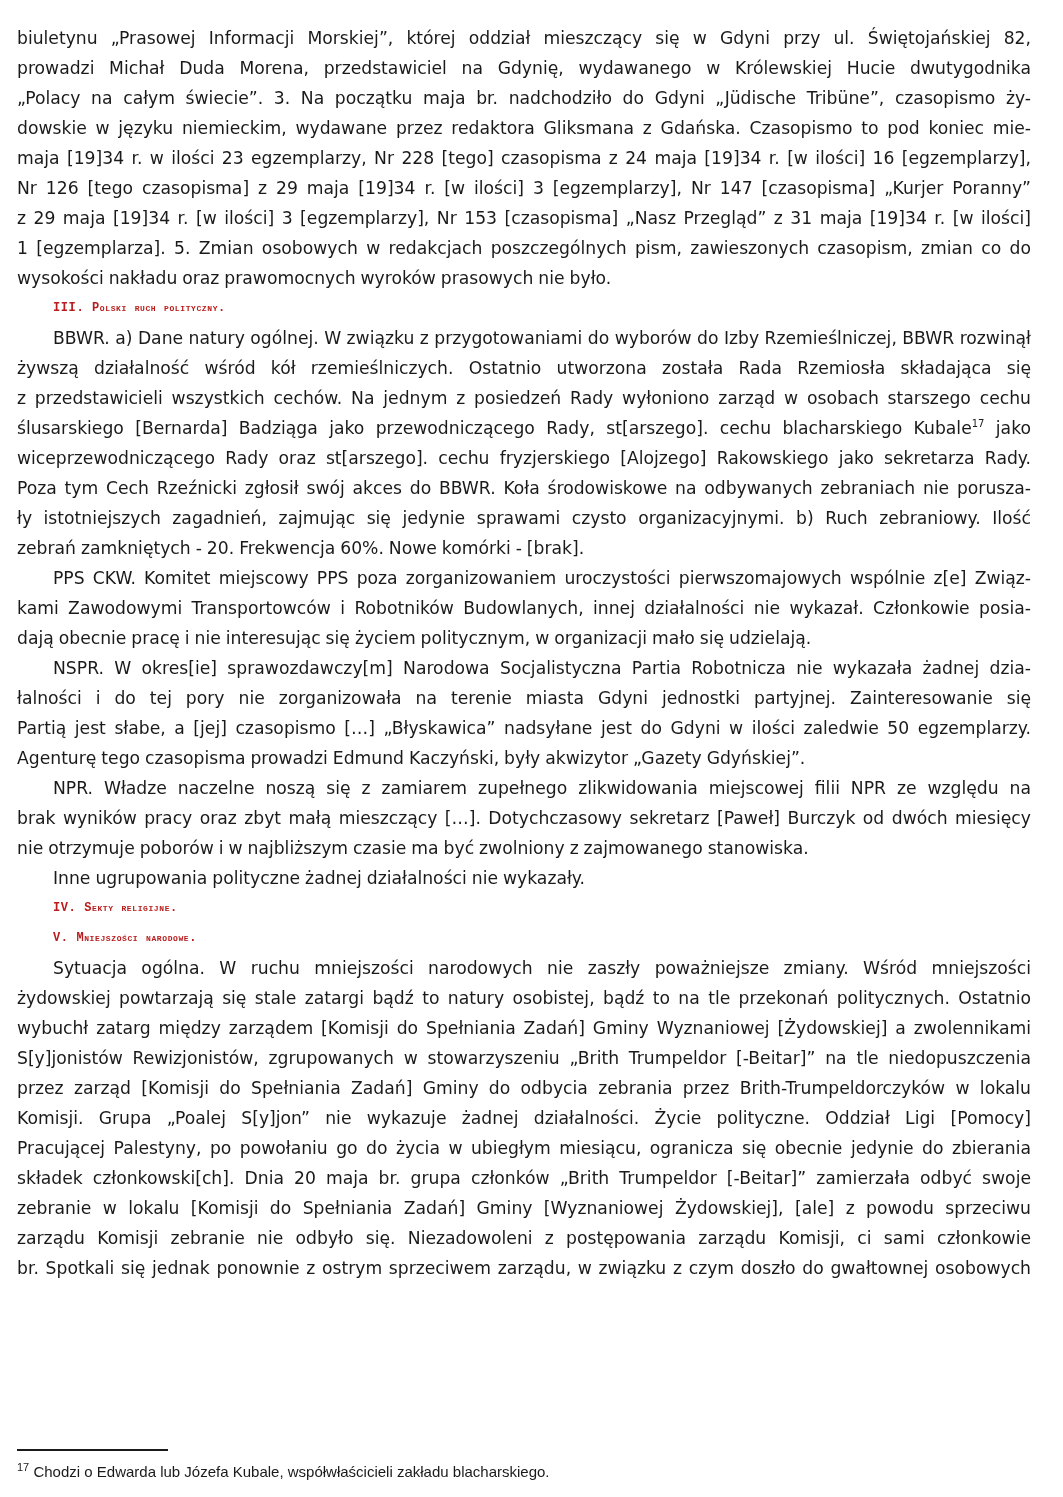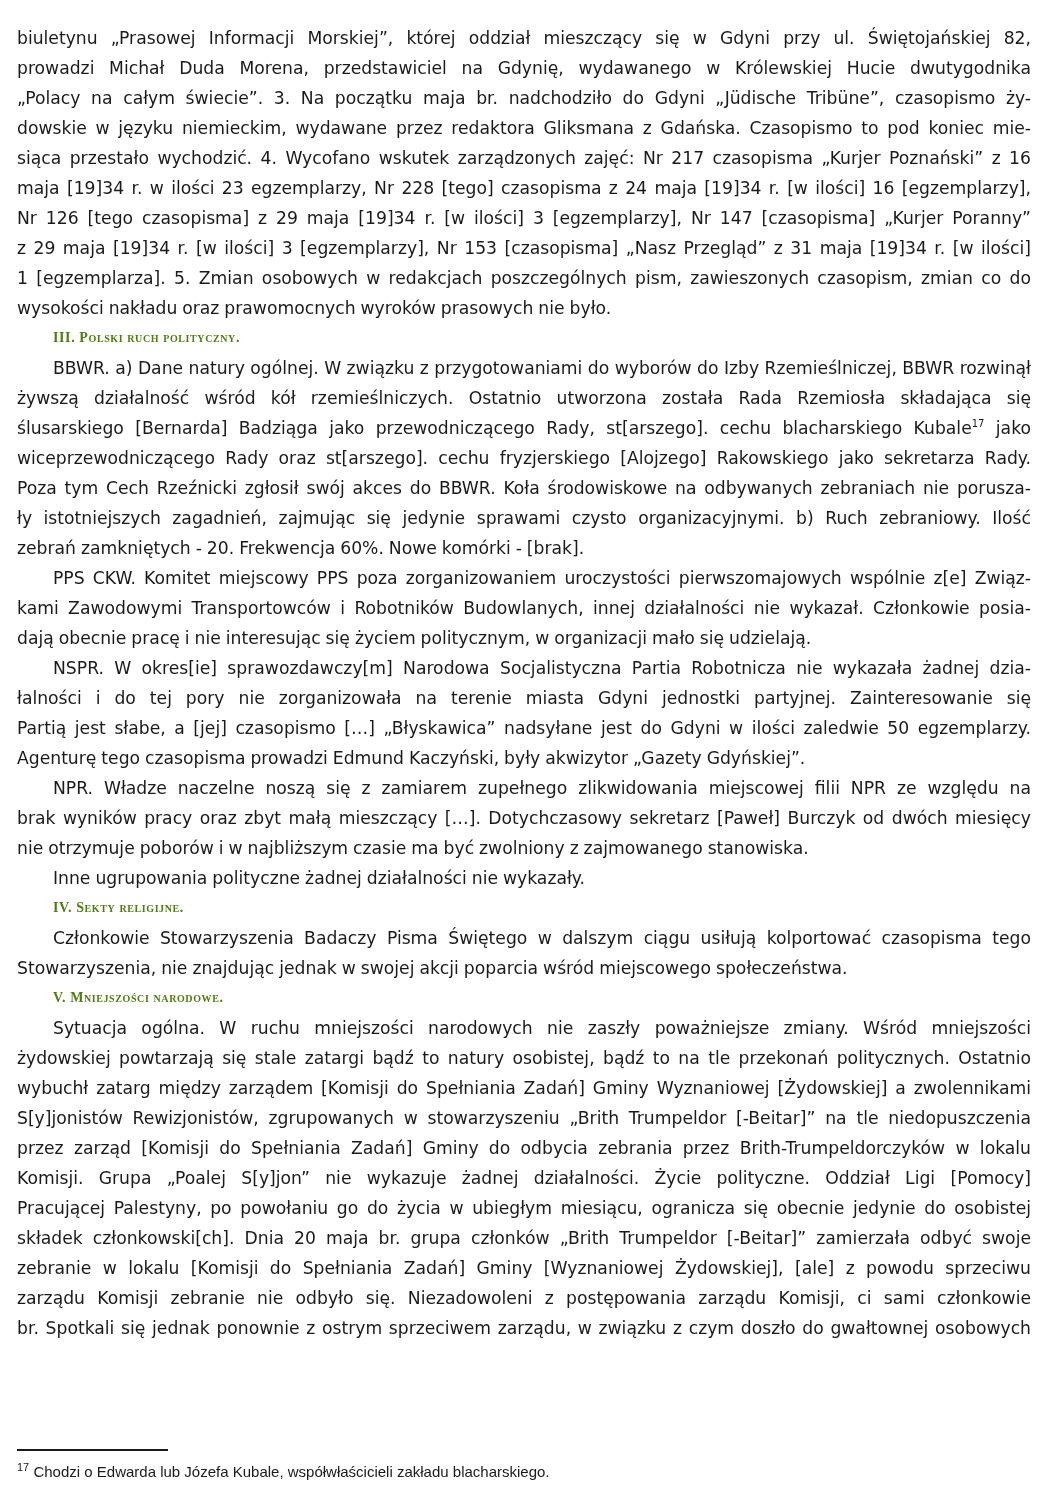--- a/index.html
+++ b/index.html
@@ -36,25 +36,25 @@
     .line.last {
       text-align-last: left;
     }
     .line.indent {
       padding-left: 36px;
     }
     .heading {
       height: 30px;
       line-height: 30px;
       padding-left: 36px;
-      font-family: Liberation Serif, serif;
+      font-family: Liberation Mono, monospace;
       font-weight: bold;
       font-variant: small-caps;
-      font-size: 14px;
-      color: #4d7c0f;
+      font-size: 12px;
+      color: #b91c1c;
       letter-spacing: 0.6px;
     }
     .heading .num {
       font-weight: 900;
     }
     sup {
       font-size: 10px;
       line-height: 0;
       vertical-align: 7px;
     }
@@ -84,36 +84,36 @@
 </head>
 <body>
 
 <div class="page">
 
   <div>
     <div class="line">biuletynu „Prasowej Informacji Morskiej”, której oddział mieszczący się w Gdyni przy ul. Świętojańskiej 82,</div>
     <div class="line">prowadzi Michał Duda Morena, przedstawiciel na Gdynię, wydawanego w Królewskiej Hucie dwutygodnika</div>
     <div class="line">„Polacy na całym świecie”. 3. Na początku maja br. nadchodziło do Gdyni „Jüdische Tribüne”, czasopismo ży-</div>
     <div class="line">dowskie w języku niemieckim, wydawane przez redaktora Gliksmana z Gdańska. Czasopismo to pod koniec mie-</div>
-    <div class="line">siąca przestało wychodzić. 4. Wycofano wskutek zarządzonych zajęć: Nr 217 czasopisma „Kurjer Poznański” z 16</div>
     <div class="line">maja [19]34 r. w ilości 23 egzemplarzy, Nr 228 [tego] czasopisma z 24 maja [19]34 r. [w ilości] 16 [egzemplarzy],</div>
     <div class="line">Nr 126 [tego czasopisma] z 29 maja [19]34 r. [w ilości] 3 [egzemplarzy], Nr 147 [czasopisma] „Kurjer Poranny”</div>
     <div class="line">z 29 maja [19]34 r. [w ilości] 3 [egzemplarzy], Nr 153 [czasopisma] „Nasz Przegląd” z 31 maja [19]34 r. [w ilości]</div>
     <div class="line">1 [egzemplarza]. 5. Zmian osobowych w redakcjach poszczególnych pism, zawieszonych czasopism, zmian co do</div>
     <div class="line last">wysokości nakładu oraz prawomocnych wyroków prasowych nie było.</div>
   </div>
 
   <div class="heading">
     <span class="num">III.</span>
     <span>Polski ruch polityczny.</span>
   </div>
 
   <div>
     <div class="line indent">BBWR. a) Dane natury ogólnej. W związku z przygotowaniami do wyborów do Izby Rzemieślniczej, BBWR rozwinął</div>
     <div class="line">żywszą działalność wśród kół rzemieślniczych. Ostatnio utworzona została Rada Rzemiosła składająca się</div>
+    <div class="line">z przedstawicieli wszystkich cechów. Na jednym z posiedzeń Rady wyłoniono zarząd w osobach starszego cechu</div>
     <div class="line"><span>ślusarskiego [Bernarda] Badziąga jako przewodniczącego Rady, st[arszego]. cechu blacharskiego Kubale</span><sup>17</sup><span> jako</span></div>
     <div class="line">wiceprzewodniczącego Rady oraz st[arszego]. cechu fryzjerskiego [Alojzego] Rakowskiego jako sekretarza Rady.</div>
     <div class="line">Poza tym Cech Rzeźnicki zgłosił swój akces do BBWR. Koła środowiskowe na odbywanych zebraniach nie porusza-</div>
     <div class="line">ły istotniejszych zagadnień, zajmując się jedynie sprawami czysto organizacyjnymi. b) Ruch zebraniowy. Ilość</div>
     <div class="line last">zebrań zamkniętych - 20. Frekwencja 60%. Nowe komórki - [brak].</div>
   </div>
 
   <div>
     <div class="line indent">PPS CKW. Komitet miejscowy PPS poza zorganizowaniem uroczystości pierwszomajowych wspólnie z[e] Związ-</div>
     <div class="line">kami Zawodowymi Transportowców i Robotników Budowlanych, innej działalności nie wykazał. Członkowie posia-</div>
@@ -135,38 +135,34 @@
 
   <div>
     <div class="line indent last">Inne ugrupowania polityczne żadnej działalności nie wykazały.</div>
   </div>
 
   <div class="heading">
     <span class="num">IV.</span>
     <span>Sekty religijne.</span>
   </div>
 
-  <div>
-    <div class="line indent">Członkowie Stowarzyszenia Badaczy Pisma Świętego w dalszym ciągu usiłują kolportować czasopisma tego</div>
-    <div class="line last">Stowarzyszenia, nie znajdując jednak w swojej akcji poparcia wśród miejscowego społeczeństwa.</div>
-  </div>
 
   <div class="heading">
     <span class="num">V.</span>
     <span>Mniejszości narodowe.</span>
   </div>
 
   <div>
     <div class="line indent">Sytuacja ogólna. W ruchu mniejszości narodowych nie zaszły poważniejsze zmiany. Wśród mniejszości</div>
     <div class="line">żydowskiej powtarzają się stale zatargi bądź to natury osobistej, bądź to na tle przekonań politycznych. Ostatnio</div>
     <div class="line">wybuchł zatarg między zarządem [Komisji do Spełniania Zadań] Gminy Wyznaniowej [Żydowskiej] a zwolennikami</div>
     <div class="line">S[y]jonistów Rewizjonistów, zgrupowanych w stowarzyszeniu „Brith Trumpeldor [-Beitar]” na tle niedopuszczenia</div>
     <div class="line">przez zarząd [Komisji do Spełniania Zadań] Gminy do odbycia zebrania przez Brith-Trumpeldorczyków w lokalu</div>
     <div class="line">Komisji. Grupa „Poalej S[y]jon” nie wykazuje żadnej działalności. Życie polityczne. Oddział Ligi [Pomocy]</div>
-    <div class="line">Pracującej Palestyny, po powołaniu go do życia w ubiegłym miesiącu, ogranicza się obecnie jedynie do osobistej</div>
+    <div class="line">Pracującej Palestyny, po powołaniu go do życia w ubiegłym miesiącu, ogranicza się obecnie jedynie do zbierania</div>
     <div class="line">składek członkowski[ch]. Dnia 20 maja br. grupa członków „Brith Trumpeldor [-Beitar]” zamierzała odbyć swoje</div>
     <div class="line">zebranie w lokalu [Komisji do Spełniania Zadań] Gminy [Wyznaniowej Żydowskiej], [ale] z powodu sprzeciwu</div>
     <div class="line">zarządu Komisji zebranie nie odbyło się. Niezadowoleni z postępowania zarządu Komisji, ci sami członkowie</div>
     <div class="line">br. Spotkali się jednak ponownie z ostrym sprzeciwem zarządu, w związku z czym doszło do gwałtownej osobowych</div>
   </div>
 </div>
 
 <div class="footnote-rule"></div>
 <div class="footnote"><sup>17</sup><span> Chodzi o Edwarda lub Józefa Kubale, współwłaścicieli zakładu blacharskiego.</span></div>
 

